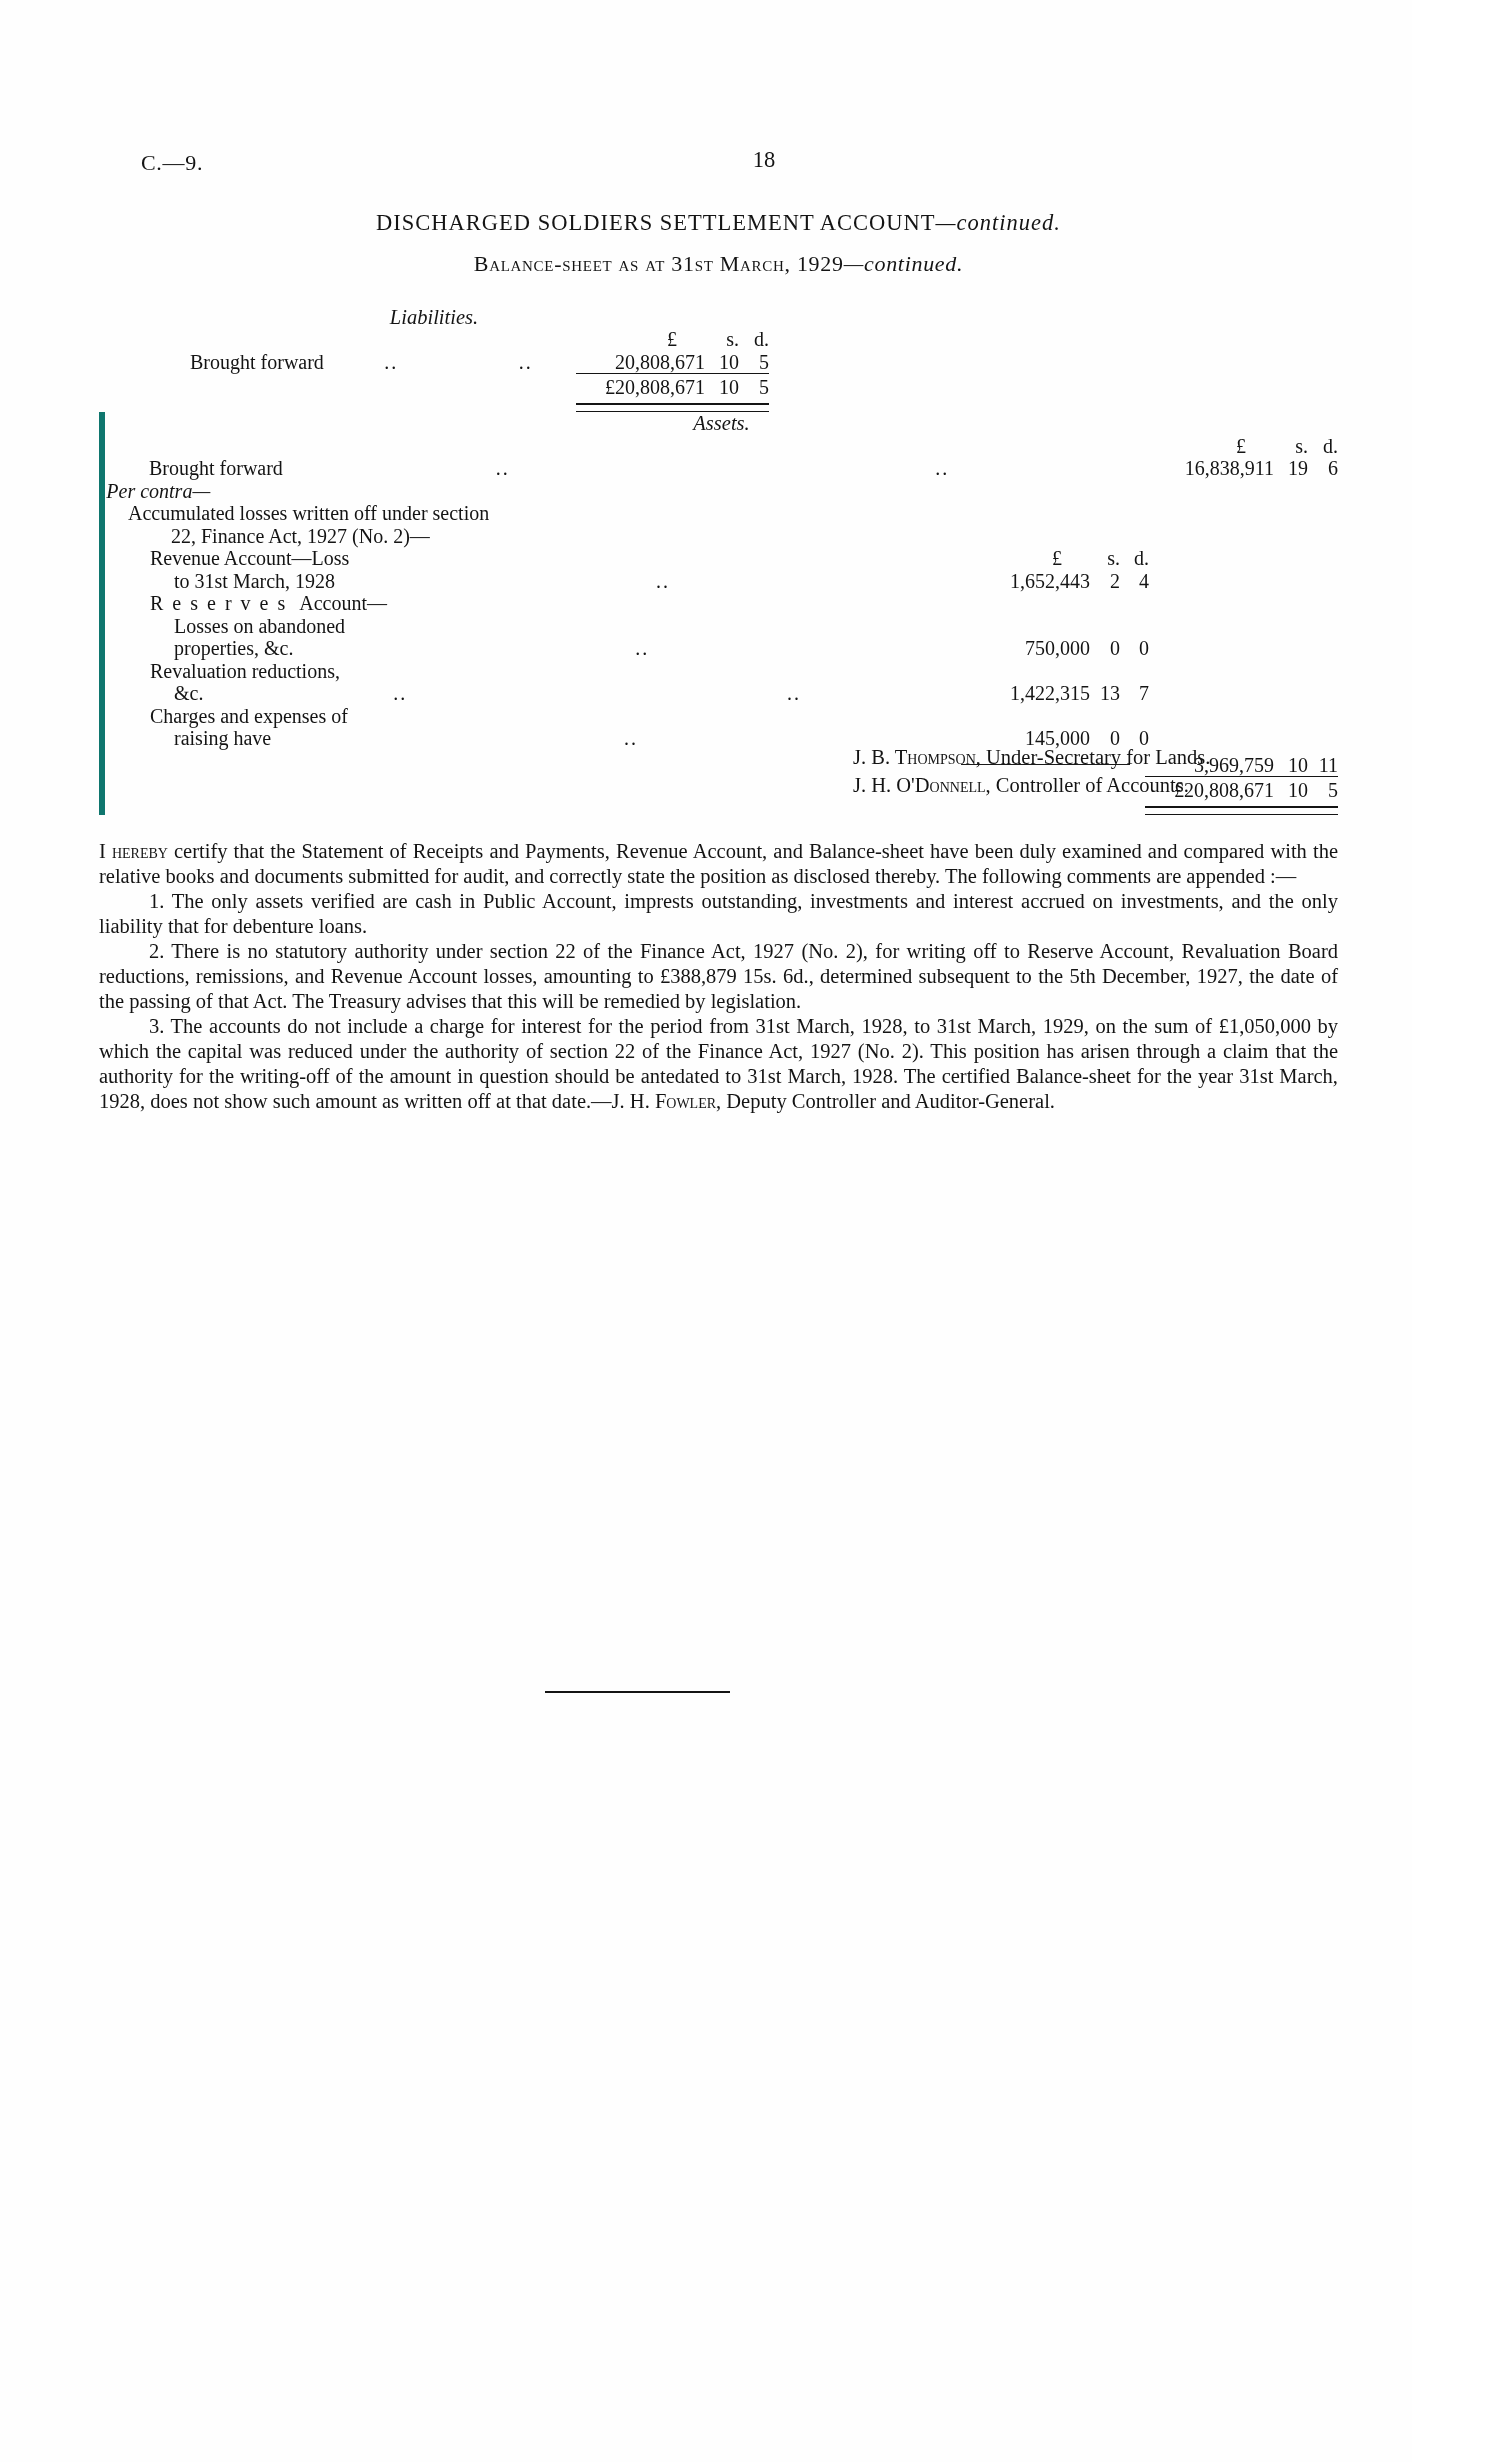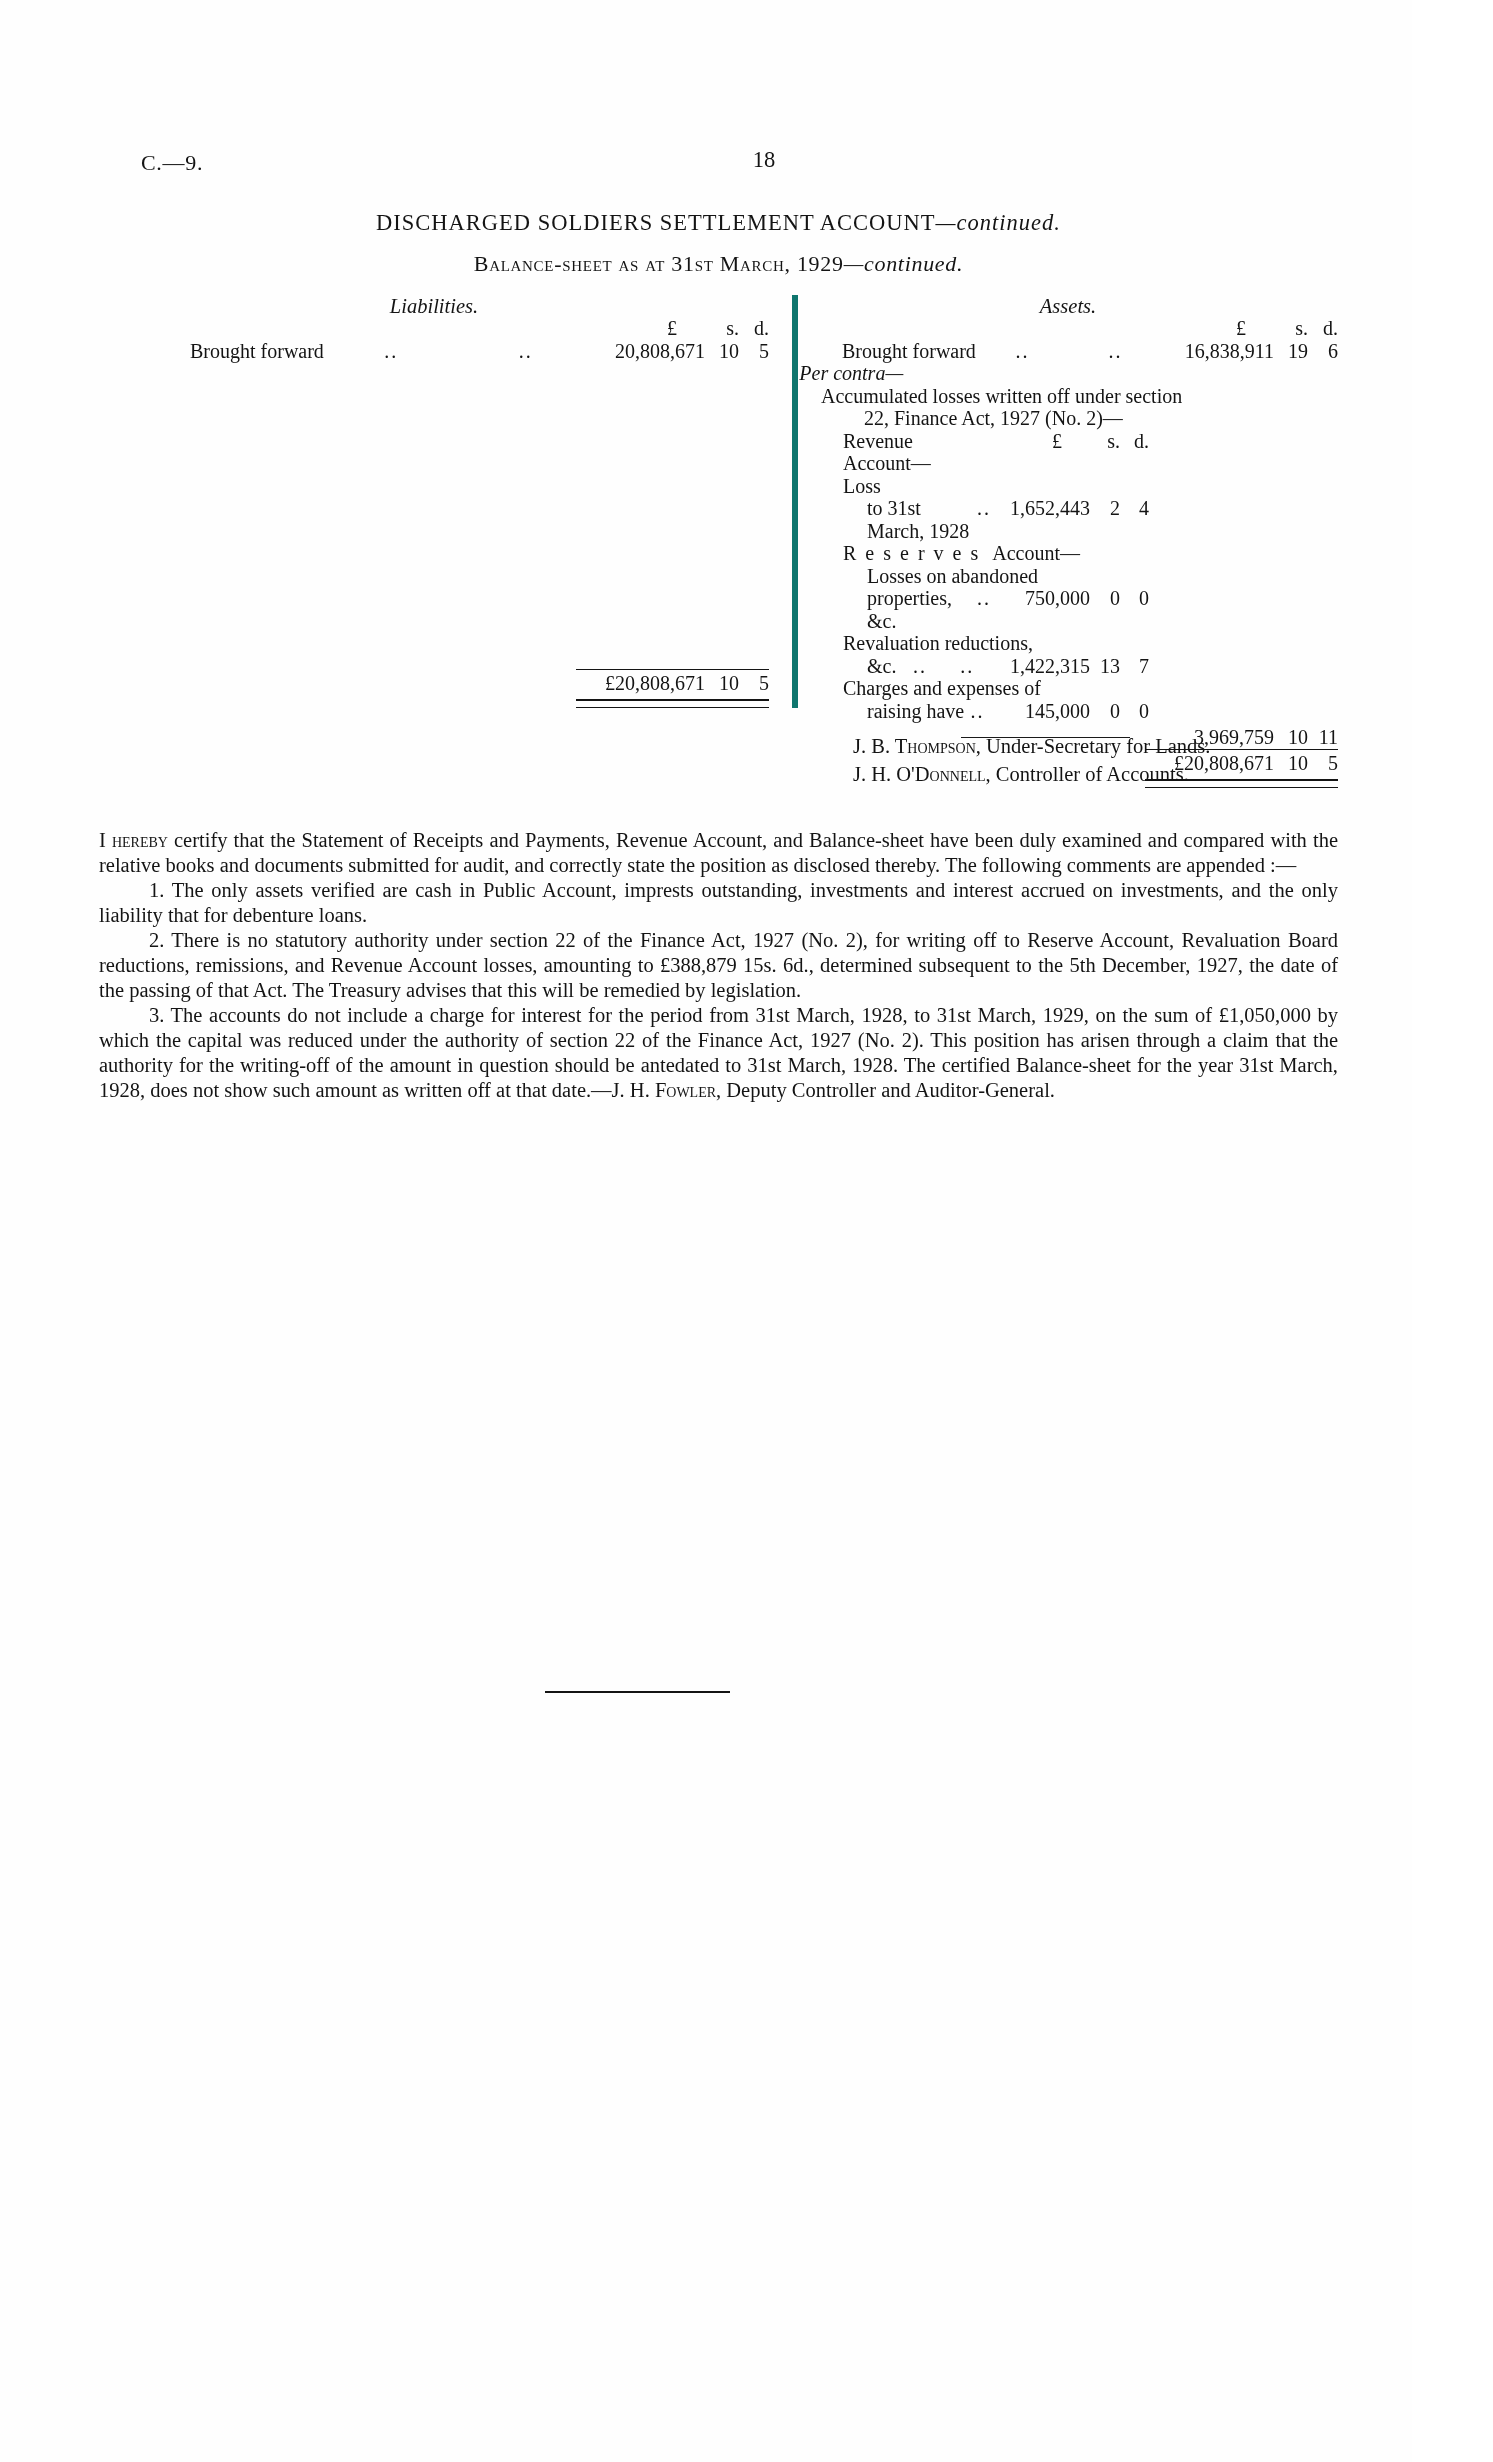--- a/index.html
+++ b/index.html
@@ -16,21 +16,21 @@
 
   .content { padding:210px 74px 0 99px; }
 
   .title-line { text-align:center; font-size:22.5px; letter-spacing:1px; }
   .subtitle-line { text-align:center; font-size:22px; margin-top:14.6px; letter-spacing:0.7px; }
   .sc { font-variant:small-caps; }
   .it { font-style:italic; }
   .sp { letter-spacing:0.45em; }
 
   
-  .sheet { display:flex; margin-top:18px; height:413px; font-size:20px; line-height:22.5px; }
+  .sheet { display:flex; margin-top:29px; height:413px; font-size:20px; line-height:22.5px;flex-direction:column; }
   .col { display:flex; flex-direction:column; }
   .col-left  { width:670px; padding-right:23px; }
   .col-right { flex:1; border-left:6px solid #0f766e; padding-left:0; }
 
   .col-heading { text-align:center; font-style:italic; font-size:20.5px; }
 
   .row { display:flex; align-items:baseline; }
   .cur-row { justify-content:flex-end; }
   .leader { flex:1 1 0; text-align:center; letter-spacing:2px; }
 

